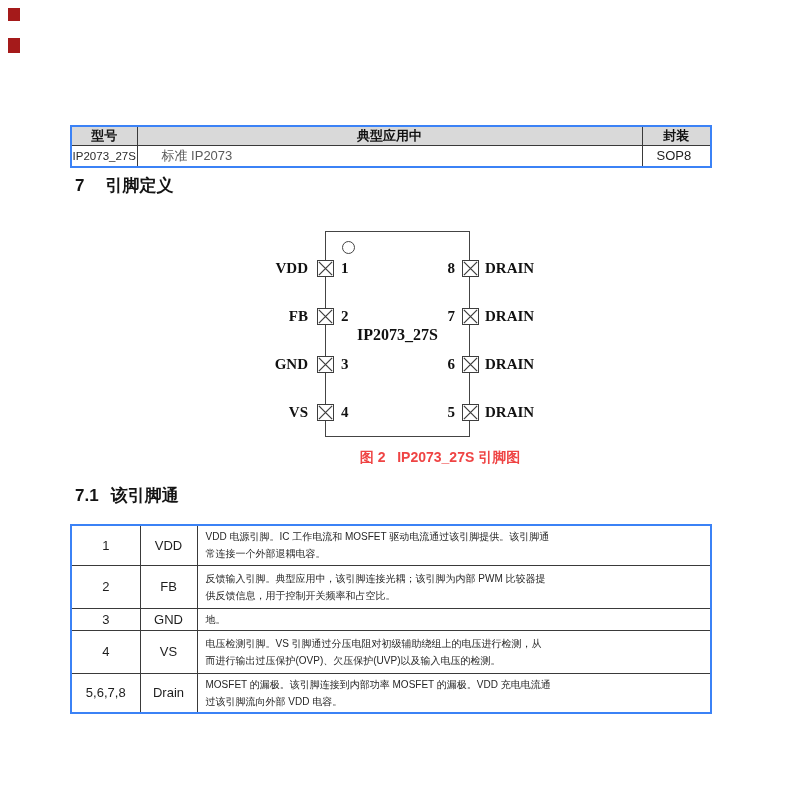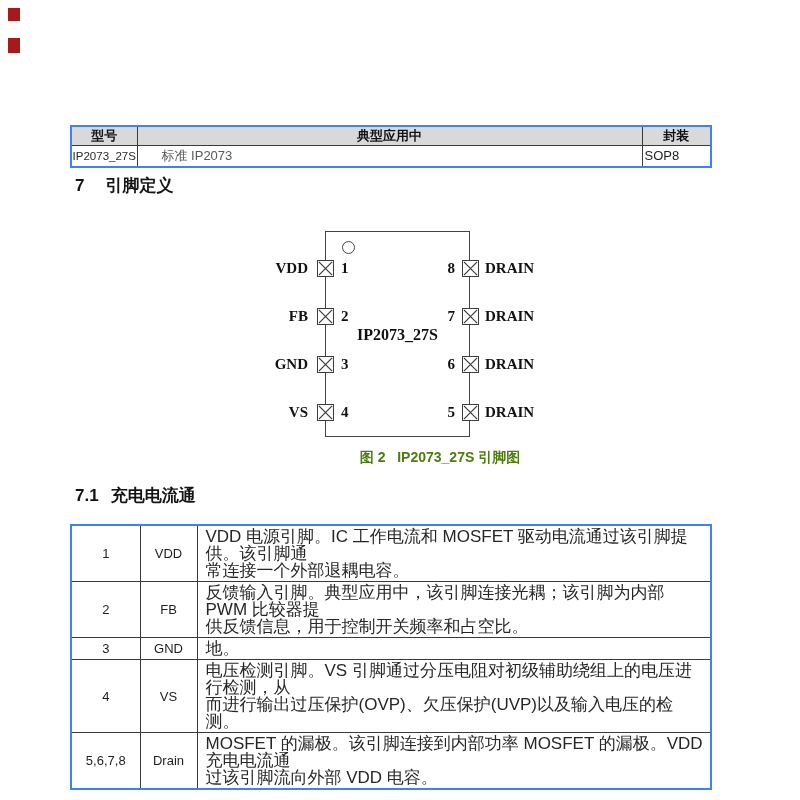--- a/index.html
+++ b/index.html
@@ -22,41 +22,41 @@
 
   table{border-collapse:collapse;table-layout:fixed;position:absolute;left:70px;background:#fff;}
   table{border:2px solid #3b82f6;}
   th,td{border:1px solid #3a3a3a;padding:0;overflow:hidden;}
   th{background:#d9d9d9;font-size:13px;font-weight:bold;color:#111;text-align:center;}
   .t-model{top:125px;width:640px;}
   .t-pins{top:524px;width:640px;}
   td.center{text-align:center;font-size:13px;color:#1e1e1e;}
   td.model-id{text-align:center;font-size:11.5px;color:#2a2a2a;white-space:nowrap;}
   td.func{font-size:13px;color:#5a5a5a;padding-left:24px;text-align:left;}
-  td.pkg{font-size:13px;color:#1e1e1e;padding-left:2px;text-align:left;}
+  td.pkg{font-size:13px;color:#1e1e1e;padding-left:14px;text-align:left;}
   td.desc{
-    font-size:17px;color:#262626;line-height:17px;
+    font-size:10px;color:#262626;line-height:17px;
     padding:2px 6px 2px 8px;white-space:pre-line;text-align:left;vertical-align:middle;
   }
 
   
   .chip-body{position:absolute;left:325px;top:231px;width:145px;height:206px;border:1.5px solid #444;box-sizing:border-box;}
   .pin1-dot{position:absolute;left:342px;top:241px;width:13px;height:13px;border:1.5px solid #444;border-radius:50%;box-sizing:border-box;background:#fff;}
   .chip-label{position:absolute;left:325px;top:326px;width:145px;text-align:center;
     font-family:"Liberation Serif",serif;font-weight:bold;font-size:16px;color:#111;}
   .pin-box{position:absolute;width:17px;height:17px;border:1.5px solid #3d3d3d;background:#fff;box-sizing:border-box;}
   .pin-box svg{display:block;width:100%;height:100%;}
   .pin-text{position:absolute;font-family:"Liberation Serif",serif;font-weight:bold;font-size:15px;line-height:18px;color:#111;}
   .lbl-left{left:228px;width:80px;text-align:right;}
   .num-left{left:341px;width:30px;text-align:left;}
   .num-right{left:425px;width:30px;text-align:right;}
   .lbl-right{left:485px;width:80px;text-align:left;}
 
   .fig-caption{position:absolute;left:300px;top:449px;width:280px;text-align:center;
-    font-size:14px;font-weight:bold;color:#4d7c0f;white-space:pre;}
+    font-size:14px;font-weight:bold;color:#ef4444;white-space:pre;}
 </style>
 </head>
 <body>
 
 <div class="page">
 
   <div class="red-mark m1"></div>
   <div class="red-mark m2"></div>
 
   <div class="heading h61">
@@ -152,21 +152,21 @@
 
   <div class="pin-text lbl-right" style="top:259px">DRAIN</div>
   <div class="pin-text lbl-right" style="top:307px">DRAIN</div>
   <div class="pin-text lbl-right" style="top:355px">DRAIN</div>
   <div class="pin-text lbl-right" style="top:403px">DRAIN</div>
 
   <div class="fig-caption">图 2   IP2073_27S 引脚图</div>
 
   <div class="heading h71">
     <span class="num">7.1</span>
-    <span class="ttl">充电电流通</span>
+    <span class="ttl">该引脚通</span>
   </div>
 
   <table class="t-pins">
     <colgroup>
         <col style="width:69px">
         <col style="width:57px">
         <col style="width:514px">
       </colgroup>
     <tbody>
     <tr style="height:40px">

